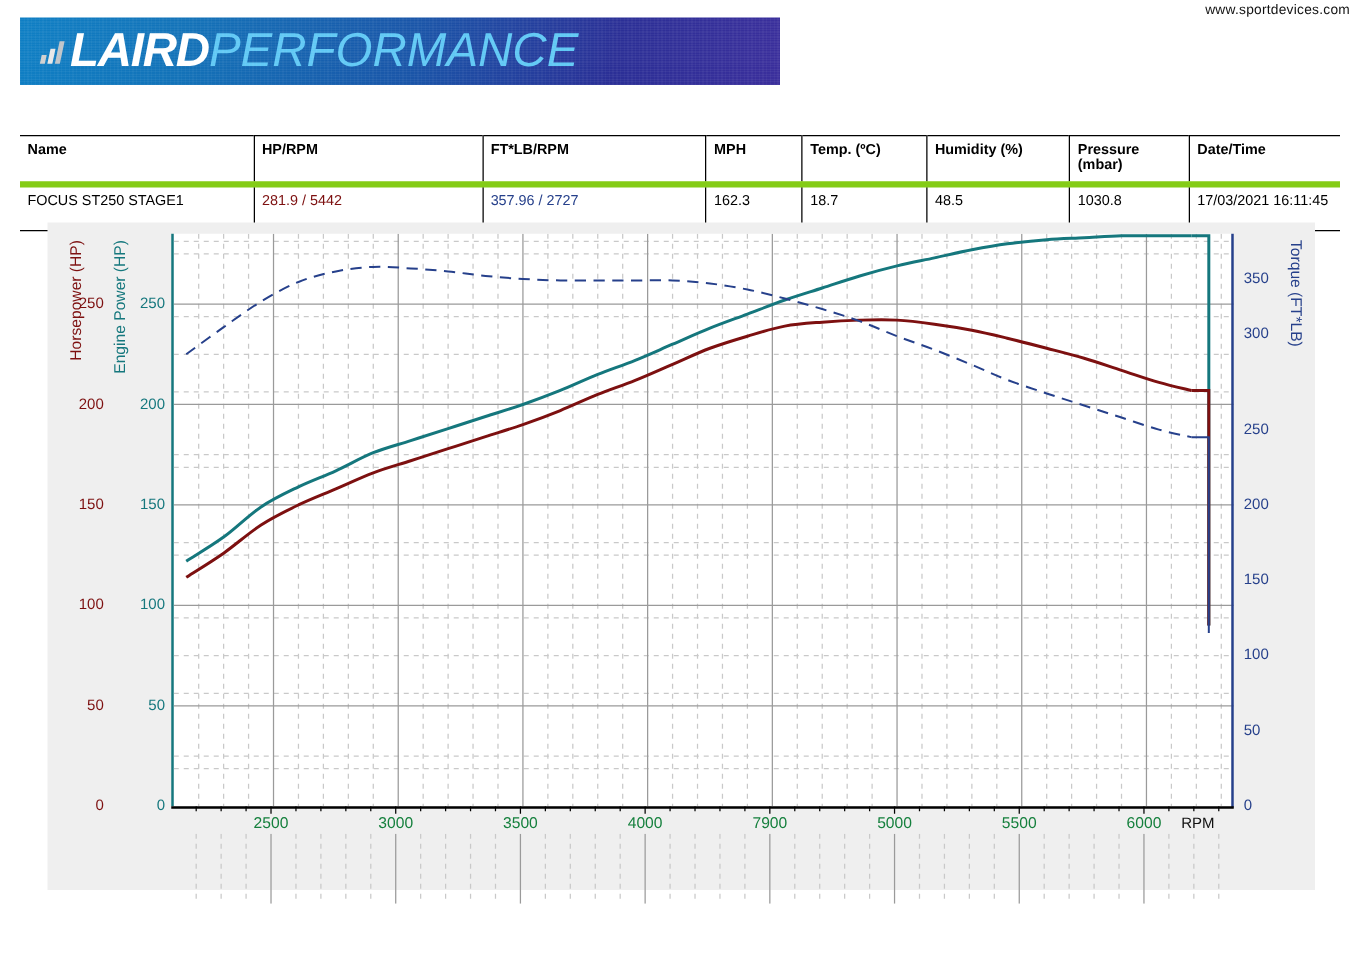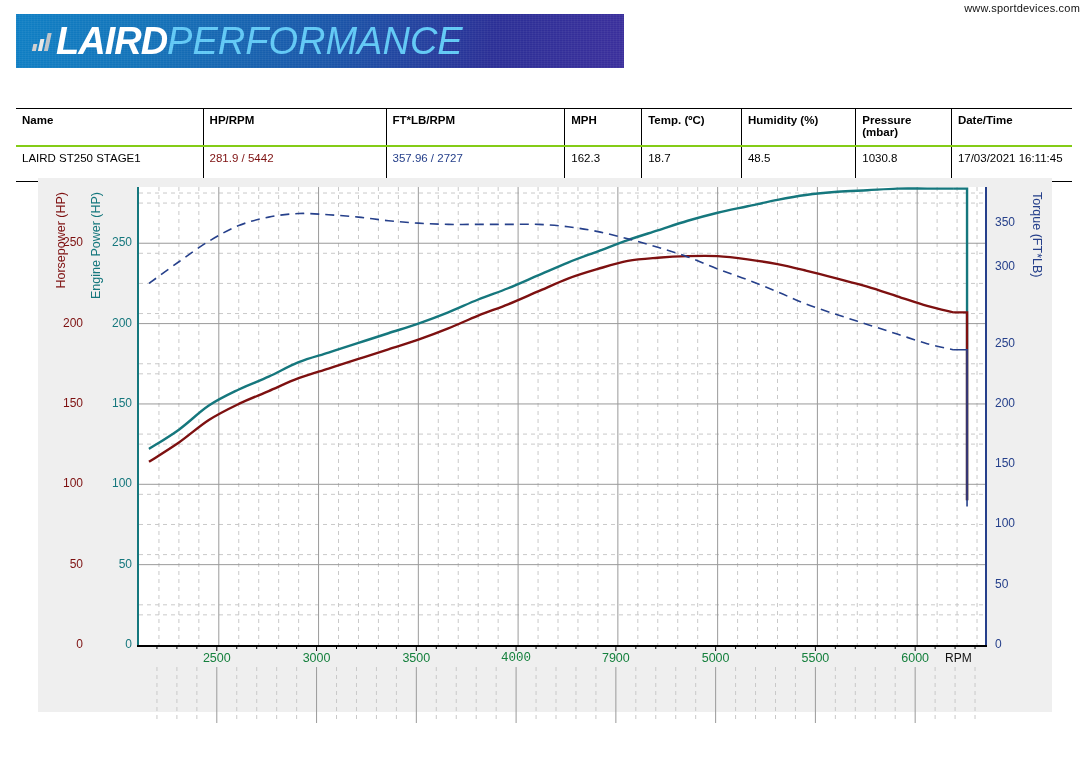--- a/index.html
+++ b/index.html
@@ -52,21 +52,21 @@
     position:absolute;left:16px;top:108px;width:1056px;
     border-collapse:collapse;font-size:11.5px;color:#000;
     table-layout:fixed;
   }
   #data-table td,#data-table th{
     vertical-align:top;padding:5px 6px 5px 6px;text-align:left;font-weight:normal;
   }
   #data-table thead th{font-weight:bold;height:26px;}
   #data-table tbody td{height:24px;}
   .vline{border-left:1px solid #000;}
-  #data-table thead tr{border-bottom:2px solid #84cc16;margin-top:12px;}
+  #data-table thead tr{border-bottom:5px solid #84cc16;margin-top:12px;}
   #data-table tbody tr{border-bottom:1px solid #000;}
   #data-table thead tr{border-top:1px solid #000;}
   .c-hp{color:#7d1010;}
   .c-tq{color:#26408b;margin-left:29px;}
 
   
   #chart-panel{
     position:absolute;left:38px;top:178px;width:1014px;height:534px;
     background:#efefef;
   }
@@ -140,21 +140,21 @@
       <th class="vline">FT*LB/RPM</th>
       <th class="vline">MPH</th>
       <th class="vline">Temp. (ºC)</th>
       <th class="vline">Humidity (%)</th>
       <th class="vline">Pressure (mbar)</th>
       <th class="vline">Date/Time</th>
     </tr>
   </thead>
   <tbody>
     <tr>
-      <td>LAIRD ST250 STAGE1</td>
+      <td>FOCUS ST250 STAGE1</td>
       <td class="vline c-hp">281.9 / 5442</td>
       <td class="vline c-tq">357.96 / 2727</td>
       <td class="vline">162.3</td>
       <td class="vline">18.7</td>
       <td class="vline">48.5</td>
       <td class="vline">1030.8</td>
       <td class="vline">17/03/2021 16:11:45</td>
     </tr>
   </tbody>
 </table>
@@ -263,21 +263,21 @@
       <div class="tick-label tl-tq" style="left: 957px; top: 398.737px;">50</div>
       <div class="tick-label tl-tq" style="left: 957px; top: 338.474px;">100</div>
       <div class="tick-label tl-tq" style="left: 957px; top: 278.211px;">150</div>
       <div class="tick-label tl-tq" style="left: 957px; top: 217.947px;">200</div>
       <div class="tick-label tl-tq" style="left: 957px; top: 157.684px;">250</div>
       <div class="tick-label tl-tq" style="left: 957px; top: 81px;">300</div>
       <div class="tick-label tl-tq" style="left: 957px; top: 37.1579px;">350</div>
       <div class="tick-label tl-x" style="left: 148.812px; top: 473px;">2500</div>
       <div class="tick-label tl-x" style="left: 248.576px; top: 473px;">3000</div>
       <div class="tick-label tl-x" style="left: 348.341px; top: 473px;">3500</div>
-      <div class="tick-label tl-x" style="left: 448.106px; top: 473px; font-family: Liberation Mono, monospace;">4000</div>
+      <div class="tick-label tl-x" style="left: 448.106px; top: 473px;">4000</div>
       <div class="tick-label tl-x" style="left: 547.871px; top: 473px;">7900</div>
       <div class="tick-label tl-x" style="left: 647.635px; top: 473px;">5000</div>
       <div class="tick-label tl-x" style="left: 747.4px; top: 473px;">5500</div>
       <div class="tick-label tl-x" style="left: 847.165px; top: 473px;">6000</div>
     </div>
   <div id="x-unit" style="left: 907px; top: 473px;">RPM</div>
 <svg width="860" height="10" style="position: absolute; left: 99px; top: 467px;">
       <line x1="19.95294117647059" y1="0" x2="19.95294117647059" y2="4" stroke="#000" stroke-width="1"></line>
       <line x1="39.90588235294118" y1="0" x2="39.90588235294118" y2="4" stroke="#000" stroke-width="1"></line>
       <line x1="59.858823529411765" y1="0" x2="59.858823529411765" y2="4" stroke="#000" stroke-width="1"></line>

